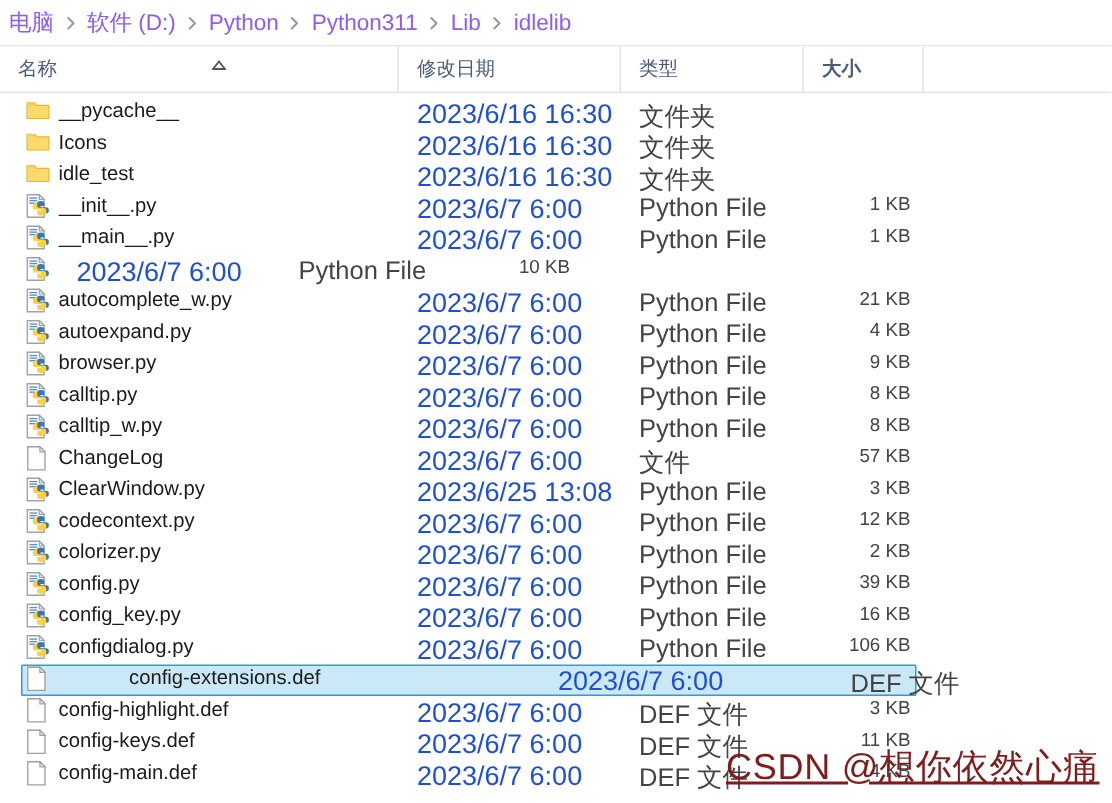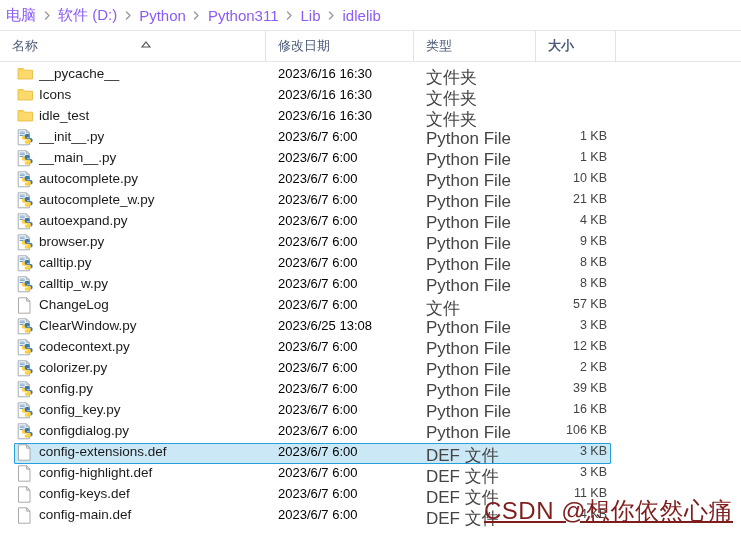--- a/index.html
+++ b/index.html
@@ -90,20 +90,21 @@
     box-sizing: border-box;
     margin: 0 0 0 14px;
     width: 597px;
     border: 1px solid transparent;
     border-radius: 1px;
     cursor: default;
   }
   .file-row.selected {
     background: #cbe8f6;
     border: 1px solid #26a0da;
+    gap: 47px;
   }
   .cell-icon {
     width: 24px;
     flex: 0 0 24px;
     display: flex;
     align-items: center;
     justify-content: flex-start;
     padding-left: 2px;
     box-sizing: border-box;
   }
@@ -112,22 +113,22 @@
     width: 227px;
     font-size: 13.5px;
     color: #1b1b1b;
     white-space: nowrap;
     overflow: hidden;
     text-overflow: ellipsis;
   }
   .cell-date {
     flex: 0 0 148px;
     width: 148px;
-    font-size: 13px;
-    color: #000000;
+    font-size: 18px;
+    color: #1d4ed8;
     padding-left: 12px;
     box-sizing: border-box;
     white-space: nowrap;
   }
   .cell-type {
     flex: 0 0 122px;
     width: 122px;
     font-size: 17px;
     color: #444444;
     padding-left: 12px;
@@ -293,21 +294,20 @@
         <svg width="17" height="17" viewBox="0 0 17 17">
           <path d="M1.2 0.8 L9.2 0.8 L12.4 4.0 L12.4 15.8 L1.2 15.8 Z" fill="#ffffff" stroke="#9aa4ad" stroke-width="0.9"></path>
           <path d="M9.2 0.8 L9.2 4.0 L12.4 4.0 Z" fill="#dfe5ea" stroke="#9aa4ad" stroke-width="0.8"></path>
           <rect x="2.6" y="2.6" width="5.2" height="0.9" fill="#5b8fc0"></rect>
           <rect x="2.6" y="4.3" width="5.2" height="0.9" fill="#5b8fc0"></rect>
           <rect x="2.6" y="6.0" width="4.0" height="0.9" fill="#5b8fc0"></rect>
           <path d="M7.8 6.4 C7.8 5.5 8.5 5.0 10.2 5.0 C11.9 5.0 12.6 5.5 12.6 6.4 L12.6 8.4 L10.0 8.4 L10.0 9.1 L13.6 9.1 C14.9 9.1 15.6 9.8 15.6 11.2 C15.6 12.7 14.9 13.4 13.4 13.4 L12.6 13.4 L12.6 11.6 C12.6 10.6 11.9 10.1 10.3 10.1 L8.2 10.1 C7.2 10.1 6.6 9.5 6.6 8.5 L6.6 6.4 Z" fill="#3c78aa"></path>
           <path d="M12.6 13.4 C12.6 14.3 11.9 14.8 10.2 14.8 C8.5 14.8 7.8 14.3 7.8 13.4 L7.8 11.4 L10.4 11.4 L10.4 10.7 L6.8 10.7 C5.5 10.7 4.8 10.0 4.8 8.6 C4.8 7.1 5.5 6.4 7.0 6.4 L7.8 6.4 L7.8 8.2 C7.8 9.2 8.5 9.7 10.1 9.7 L12.2 9.7 C13.2 9.7 13.8 10.3 13.8 11.3 L13.8 13.4 Z" fill="#ffd040"></path>
         </svg>
       </div>
-      <div class="cell-name">autocomplete.py</div>
       <div class="cell-date">2023/6/7 6:00</div>
       <div class="cell-type">Python File</div>
       <div class="cell-size">10 KB</div>
     </div>
     <div class="file-row">
       <div class="cell-icon">
         <svg width="17" height="17" viewBox="0 0 17 17">
           <path d="M1.2 0.8 L9.2 0.8 L12.4 4.0 L12.4 15.8 L1.2 15.8 Z" fill="#ffffff" stroke="#9aa4ad" stroke-width="0.9"></path>
           <path d="M9.2 0.8 L9.2 4.0 L12.4 4.0 Z" fill="#dfe5ea" stroke="#9aa4ad" stroke-width="0.8"></path>
           <rect x="2.6" y="2.6" width="5.2" height="0.9" fill="#5b8fc0"></rect>

